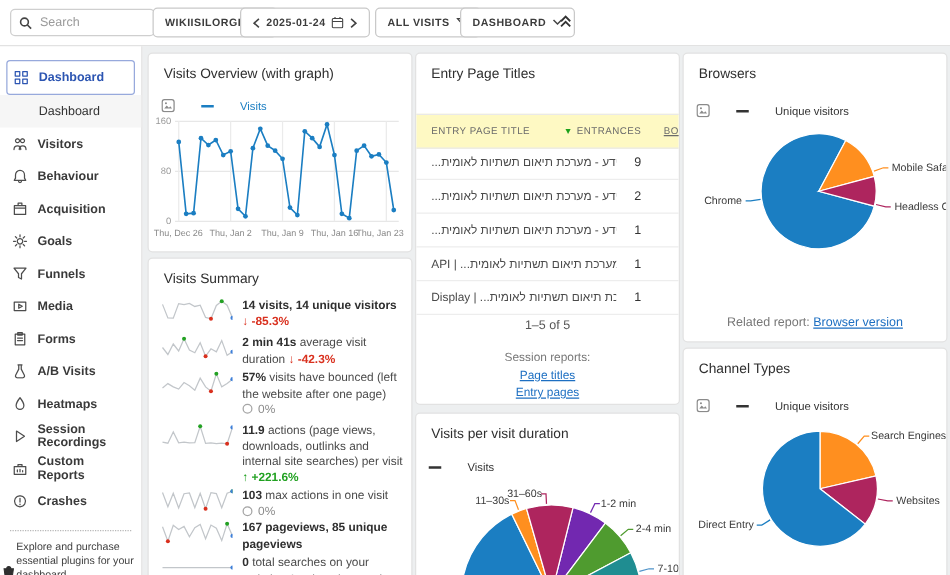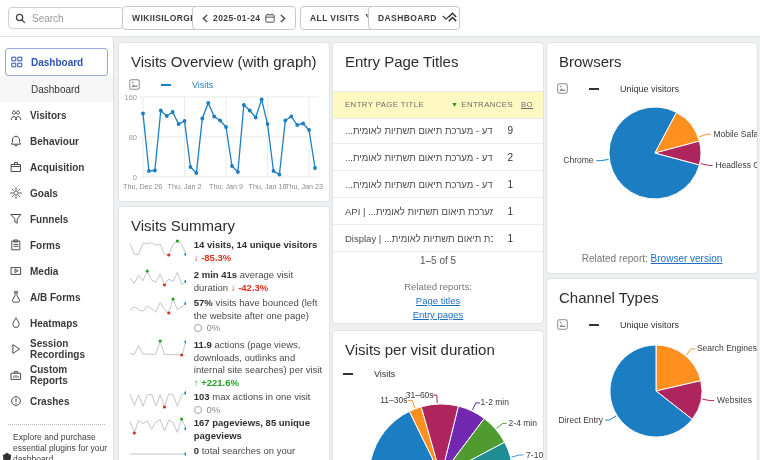--- a/index.html
+++ b/index.html
@@ -22,40 +22,40 @@
   .sb-promo{position:absolute;left:13px;top:396px;width:96px;font-size:8.5px;line-height:11px;color:#3f3f3f;}
   .sb-market{position:absolute;left:2px;top:416px;}
   
   .card{position:absolute;background:#fff;border:1px solid #e2e2e2;border-radius:4px;overflow:hidden;}
   #card-overview{left:118px;top:42px;width:210px;height:158px;}
   #card-summary{left:118px;top:206px;width:210px;height:260px;}
   #card-entry{left:332px;top:42px;width:210px;height:280px;}
   #card-duration{left:332px;top:330px;width:210px;height:136px;}
   #card-browsers{left:546px;top:42px;width:210px;height:230px;}
   #card-channel{left:546px;top:278px;width:210px;height:188px;}
-  .ctitle{position:absolute;left:12px;top:10px;font-size:15px;color:#2e2e2e;font-weight:400;white-space:nowrap;}
+  .ctitle{position:absolute;left:12px;top:10px;font-size:11px;color:#2e2e2e;font-weight:400;white-space:nowrap;}
   .legend{position:absolute;left:10px;display:flex;align-items:center;gap:21px;font-size:9px;color:#333;}
   .dash{display:inline-block;width:10px;border-top:2px solid #333;}
   .pie-svg{position:absolute;left:0;top:0;}
   .related{position:absolute;left:0;right:0;text-align:center;font-size:10px;color:#777;}
   .rlink{color:#1d6fc2;text-decoration:underline;cursor:pointer;}
   
   .sum-row{position:absolute;left:10px;right:6px;display:flex;gap:8px;align-items:flex-start;}
   .sum-text{width:132px;font-size:9.5px;line-height:12.5px;color:#4a4a4a;}
   .sum-text b{color:#2f2f2f;}
   .evo{font-weight:700;white-space:nowrap;}
   .evo.bad{color:#d9301e;}
   .evo.good{color:#21a121;}
   .evo.neutral{color:#8a8a8a;font-weight:400;}
   .ring{display:inline-block;width:6px;height:6px;border:1px solid #a5a5a5;border-radius:50%;vertical-align:-1px;margin-right:2px;}
   
   .thead{position:absolute;left:0;right:0;top:48px;height:26px;background:#fef9c3;border-top:1px solid #e9e9e9;border-bottom:1px solid #e9e9e9;font-size:7.8px;letter-spacing:.4px;color:#6b6b6b;}
   .thead .c1{position:absolute;left:12px;top:0;line-height:26px;}
   .thead .c2{position:absolute;right:30px;top:0;line-height:26px;cursor:pointer;}
-  .thead .c3{position:absolute;left:188px;top:0;line-height:26px;text-decoration:underline;}
+  .thead .c3{position:absolute;left:198px;top:0;line-height:26px;text-decoration:underline;}
   .sorttri{color:#1ba11b;font-size:7px;margin-right:3px;}
   #entry-rows{position:absolute;left:0;right:0;top:74px;}
   .trow{display:flex;align-items:center;height:26px;border-bottom:1px solid #ededed;}
   .trow .tt{flex:1;padding-left:12px;font-size:9.5px;color:#4a4a4a;white-space:nowrap;overflow:hidden;}
   .trow .tv{width:20px;text-align:right;font-size:10px;color:#333;}
   .trow .tsp{width:30px;}
   .pagination{position:absolute;left:0;right:0;top:212px;text-align:center;font-size:10px;color:#555;}
   #entry-related{position:absolute;left:0;right:0;top:238px;text-align:center;font-size:9.5px;color:#777;}
   #entry-related .rlink{display:block;margin-top:3px;}
 </style>
@@ -146,35 +146,35 @@
           <span>Goals</span>
         </div>
         <div class="sb-item">
           <svg width="12" height="12" viewBox="0 0 12 12">
             <path d="M1.2 1.5h9.6L7.2 6v4.2L4.8 9V6z" fill="none" stroke="#4d4d4d" stroke-width="1" stroke-linecap="round" stroke-linejoin="round"></path>
           </svg>
           <span>Funnels</span>
         </div>
         <div class="sb-item">
           <svg width="12" height="12" viewBox="0 0 12 12">
+            <path d="M1.4 2.6h9.2v6.8H1.4zM5 4.4v3.2l2.8-1.6z" fill="none" stroke="#4d4d4d" stroke-width="1" stroke-linecap="round" stroke-linejoin="round"></path>
+          </svg>
+          <span>Media</span>
+        </div>
+        <div class="sb-item">
+          <svg width="12" height="12" viewBox="0 0 12 12">
             <path d="M2.2 2.2h7.6v8.6H2.2zM4.2 1h3.6v2H4.2zM4 5.4h4M4 7.4h4" fill="none" stroke="#4d4d4d" stroke-width="1" stroke-linecap="round" stroke-linejoin="round"></path>
           </svg>
           <span>Forms</span>
         </div>
         <div class="sb-item">
           <svg width="12" height="12" viewBox="0 0 12 12">
-            <path d="M1.4 2.6h9.2v6.8H1.4zM5 4.4v3.2l2.8-1.6z" fill="none" stroke="#4d4d4d" stroke-width="1" stroke-linecap="round" stroke-linejoin="round"></path>
-          </svg>
-          <span>Media</span>
-        </div>
-        <div class="sb-item">
-          <svg width="12" height="12" viewBox="0 0 12 12">
             <path d="M4.4.9h3.2M5 .9v3.4L2.5 9.2a1.4 1.4 0 0 0 1.3 2h4.4a1.4 1.4 0 0 0 1.3-2L7 4.3V.9" fill="none" stroke="#4d4d4d" stroke-width="1" stroke-linecap="round" stroke-linejoin="round"></path>
           </svg>
-          <span>A/B Forms</span>
+          <span>A/B Visits</span>
         </div>
         <div class="sb-item">
           <svg width="12" height="12" viewBox="0 0 12 12">
             <path d="M6 1.2C4.1 3.6 2.9 5.6 2.9 7.4a3.1 3.1 0 0 0 6.2 0C9.1 5.6 7.9 3.6 6 1.2z" fill="none" stroke="#4d4d4d" stroke-width="1" stroke-linecap="round" stroke-linejoin="round"></path>
           </svg>
           <span>Heatmaps</span>
         </div>
         <div class="sb-item">
           <svg width="12" height="12" viewBox="0 0 12 12">
             <path d="M3.2 1.8l6.4 4.2-6.4 4.2z" fill="none" stroke="#4d4d4d" stroke-width="1" stroke-linecap="round" stroke-linejoin="round"></path>
@@ -359,21 +359,21 @@
           <span class="tsp"></span>
         </div>
         <div class="trow">
           <span class="tt">Display | ...מערכת תיאום תשתיות לאומית</span>
           <span class="tv">1</span>
           <span class="tsp"></span>
         </div>
       </div>
     <div class="pagination">1–5 of 5</div>
     <div id="entry-related">
-      <span>Related reports:</span>
+      <span>Session reports:</span>
       <span class="rlink">Page titles</span>
       <span class="rlink">Entry pages</span>
     </div>
   </div>
 
   <div class="card" id="card-duration">
     <div class="ctitle">Visits per visit duration</div>
     <div class="legend" style="top:38px">
       <span class="dash"></span>
       <span>Visits</span>

